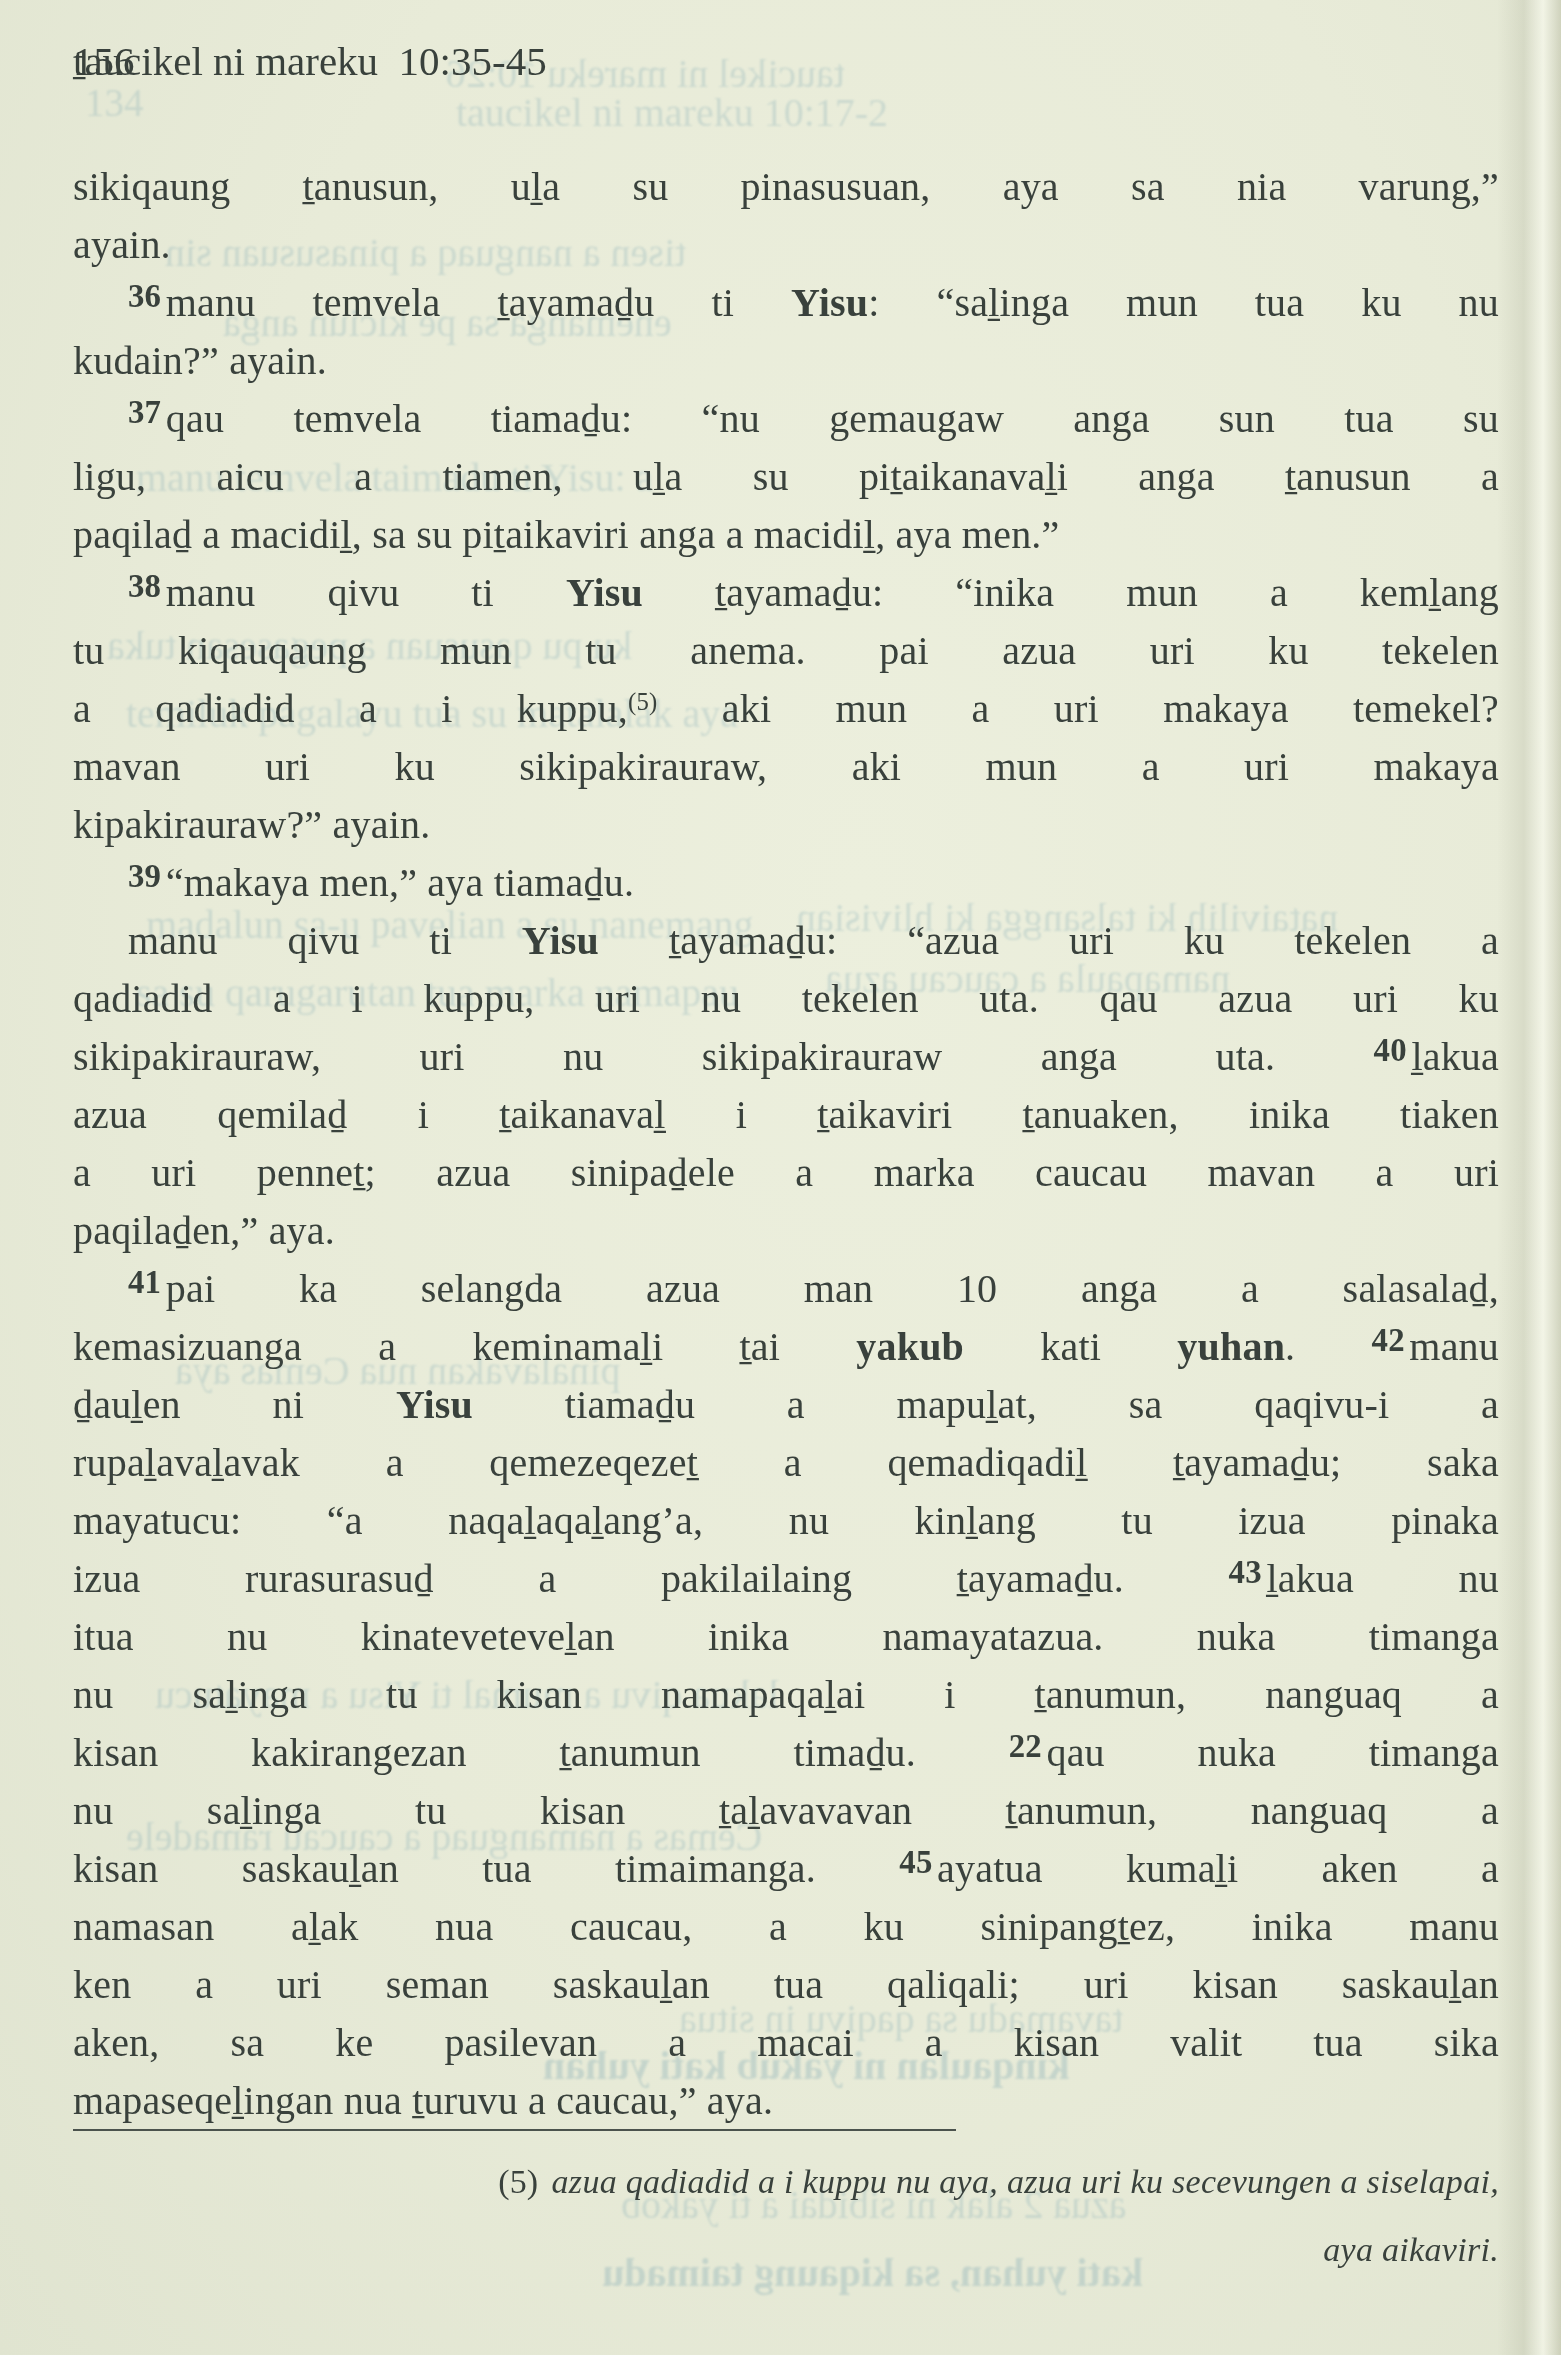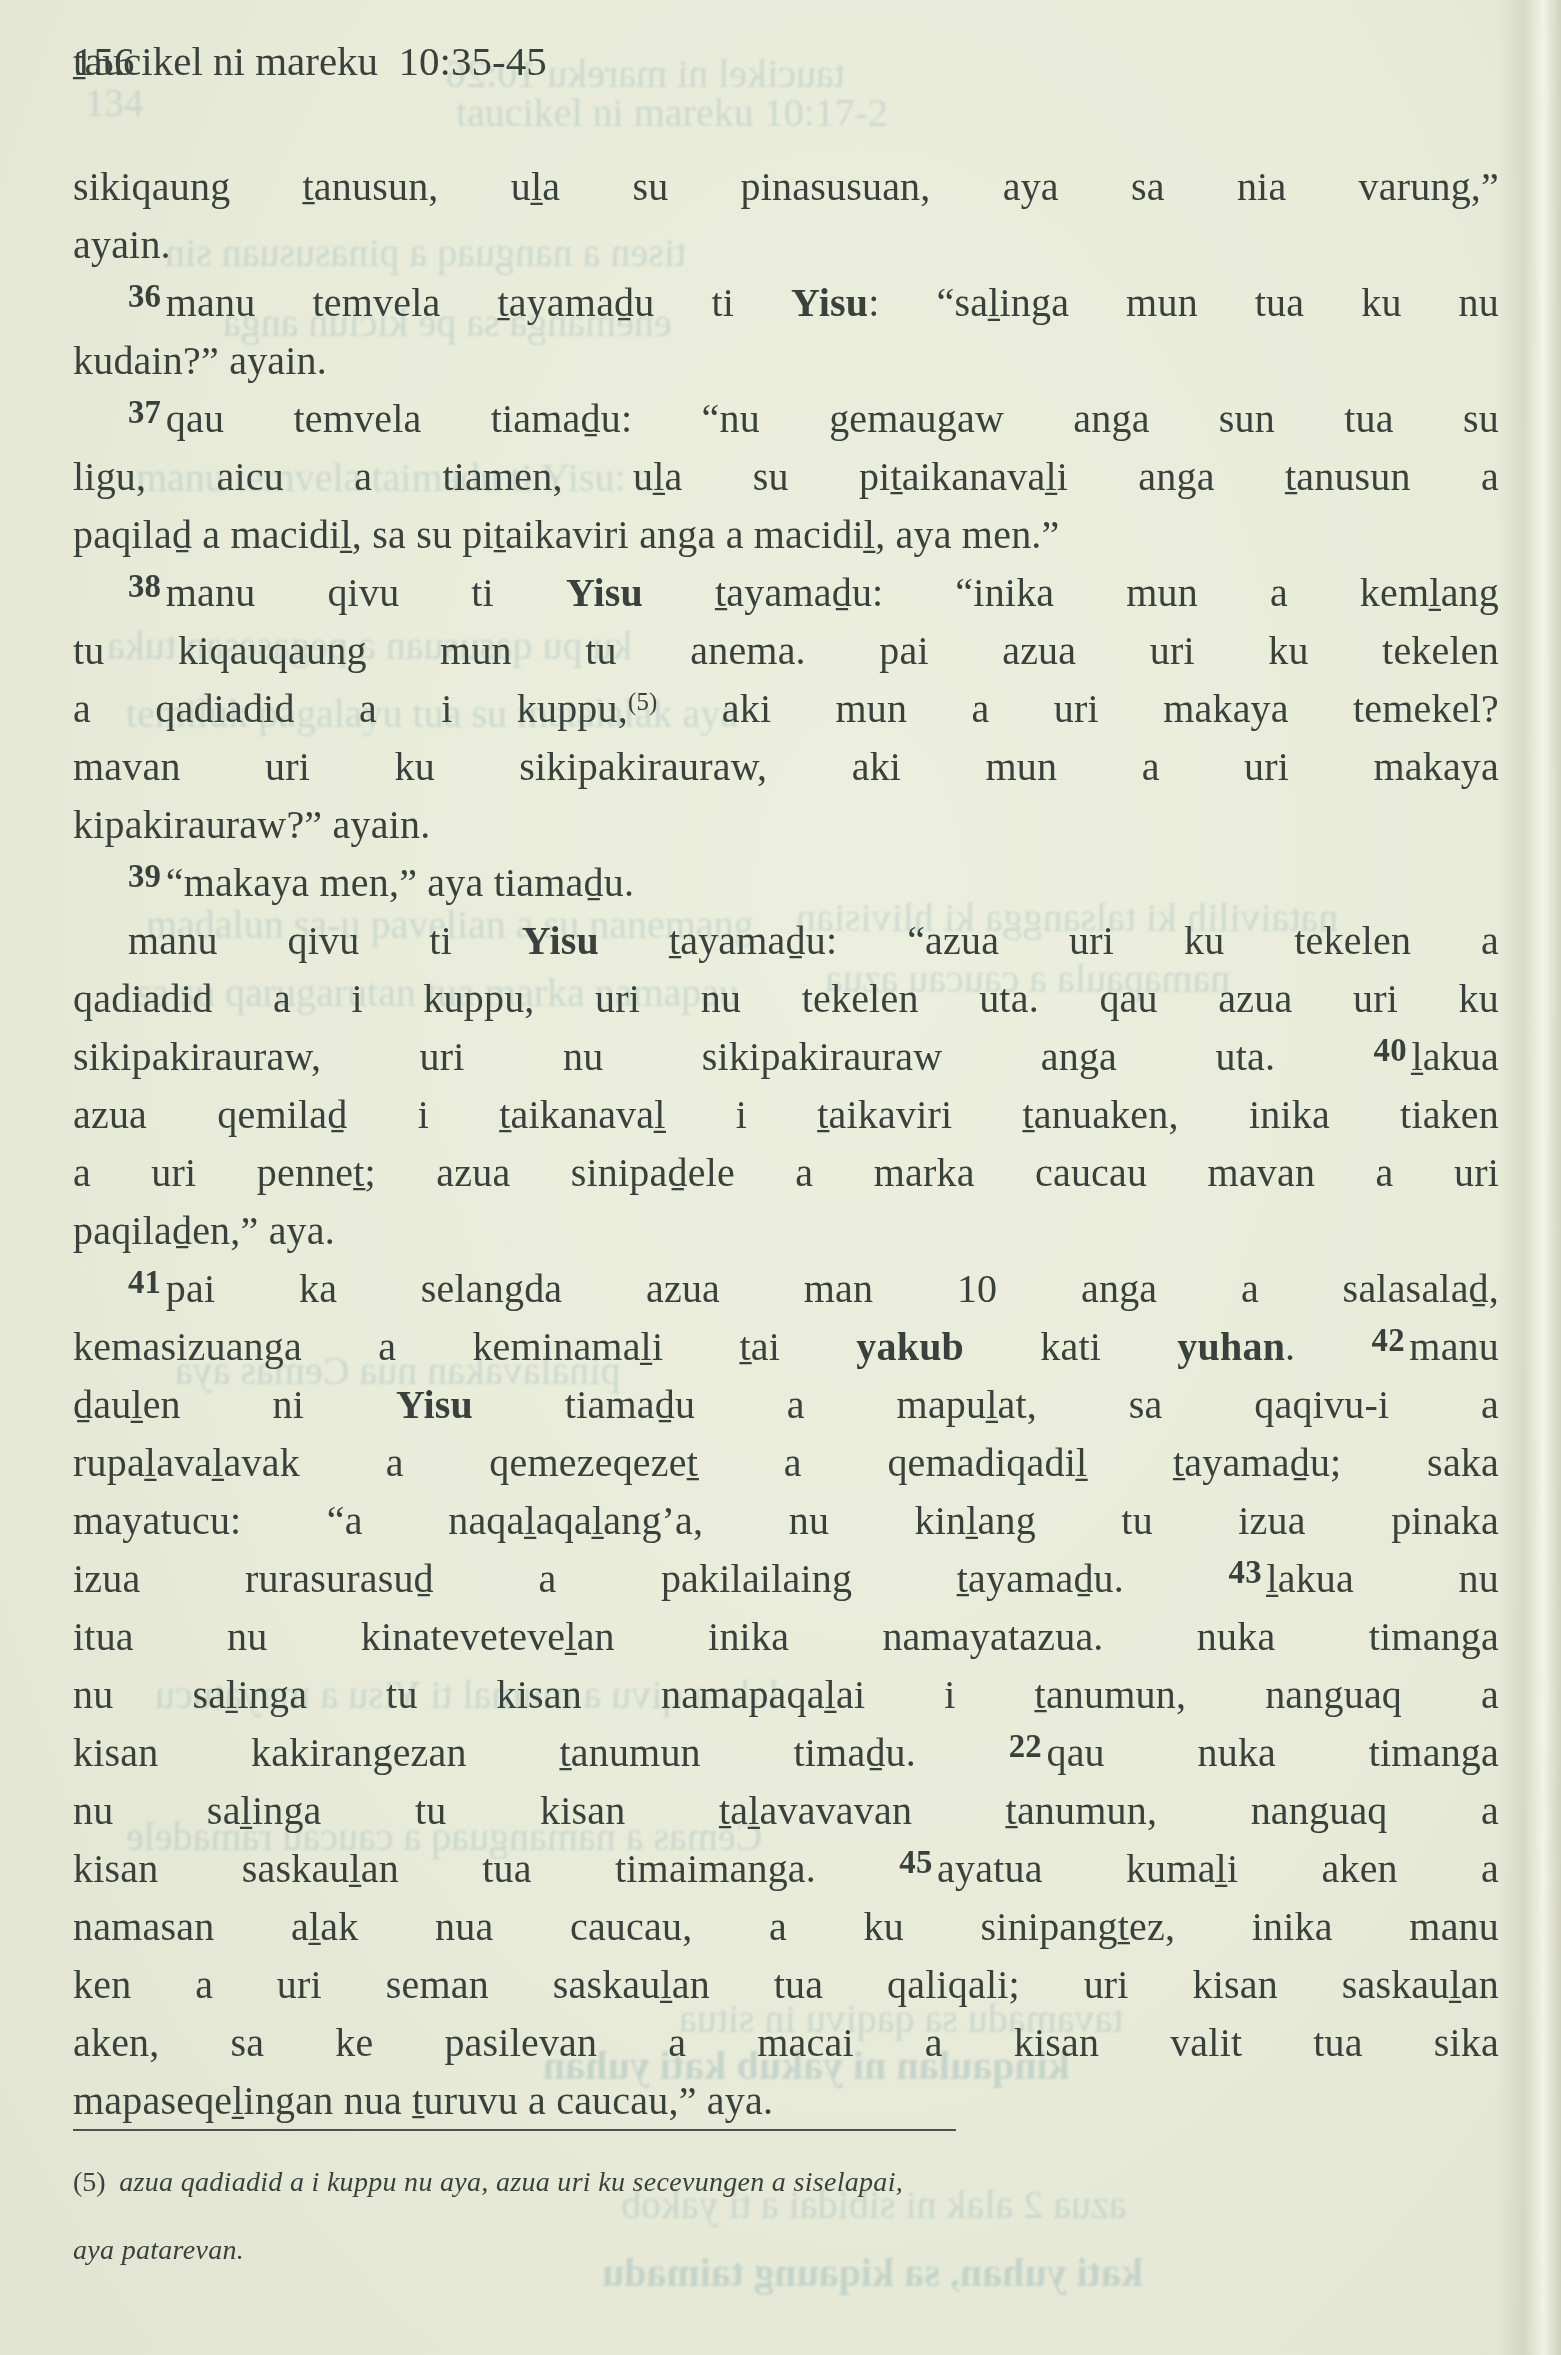--- a/index.html
+++ b/index.html
@@ -60,21 +60,21 @@
     margin-right:0.14em;
   }
   .b{font-weight:700;}
   .s{font-size:0.62em;vertical-align:0.5em;line-height:0;}
   
   .fn-rule{
     position:absolute;left:73px;top:2129px;width:883px;height:0;
     border-top:2.9px solid #4b534d;
   }
   #footnote{position:absolute;left:73px;top:2148px;width:1426px;}
-  .fn-line{font-size:28px;line-height:68px;height:68px;text-align:left;}
+  .fn-line{font-size:34px;line-height:68px;height:68px;text-align:right;}
   .fn-marker{font-style:normal;margin-right:13.6px;}
   .fn-line em{font-style:italic;letter-spacing:0.3px;}
 </style>
 </head>
 <body>
 
 <div class="page">
   <div id="bleed-layer">
       <div class="bleed" style="left: 85px; top: 83px; font-size: 39px;">134</div>
       <div class="bleed" style="left: 456px; top: 93px; font-size: 40px;">taucikel ni mareku 10:17-2</div>
@@ -135,18 +135,18 @@
       <div class="line">kisan saskauḻan tua timaimanga. <span class="v">45</span>ayatua kumaḻi aken a</div>
       <div class="line">namasan aḻak nua caucau, a ku sinipangṯez, inika manu</div>
       <div class="line">ken a uri seman saskauḻan tua qaliqali; uri kisan saskauḻan</div>
       <div class="line">aken, sa ke pasilevan a macai a kisan valit tua sika</div>
       <div class="line last">mapaseqeḻingan nua ṯuruvu a caucau,” aya.</div>
     </div>
 
   <div class="fn-rule"></div>
   <div id="footnote">
       <div class="fn-line"><span class="fn-marker">(5)</span><em>azua qadiadid a i kuppu nu aya, azua uri ku secevungen a siselapai,</em></div>
-      <div class="fn-line"><em>aya patarevan.</em></div>
+      <div class="fn-line"><em>aya aikaviri.</em></div>
     </div>
 
   <div class="page-edge"></div>
 </div>
 
 
 </body></html>

